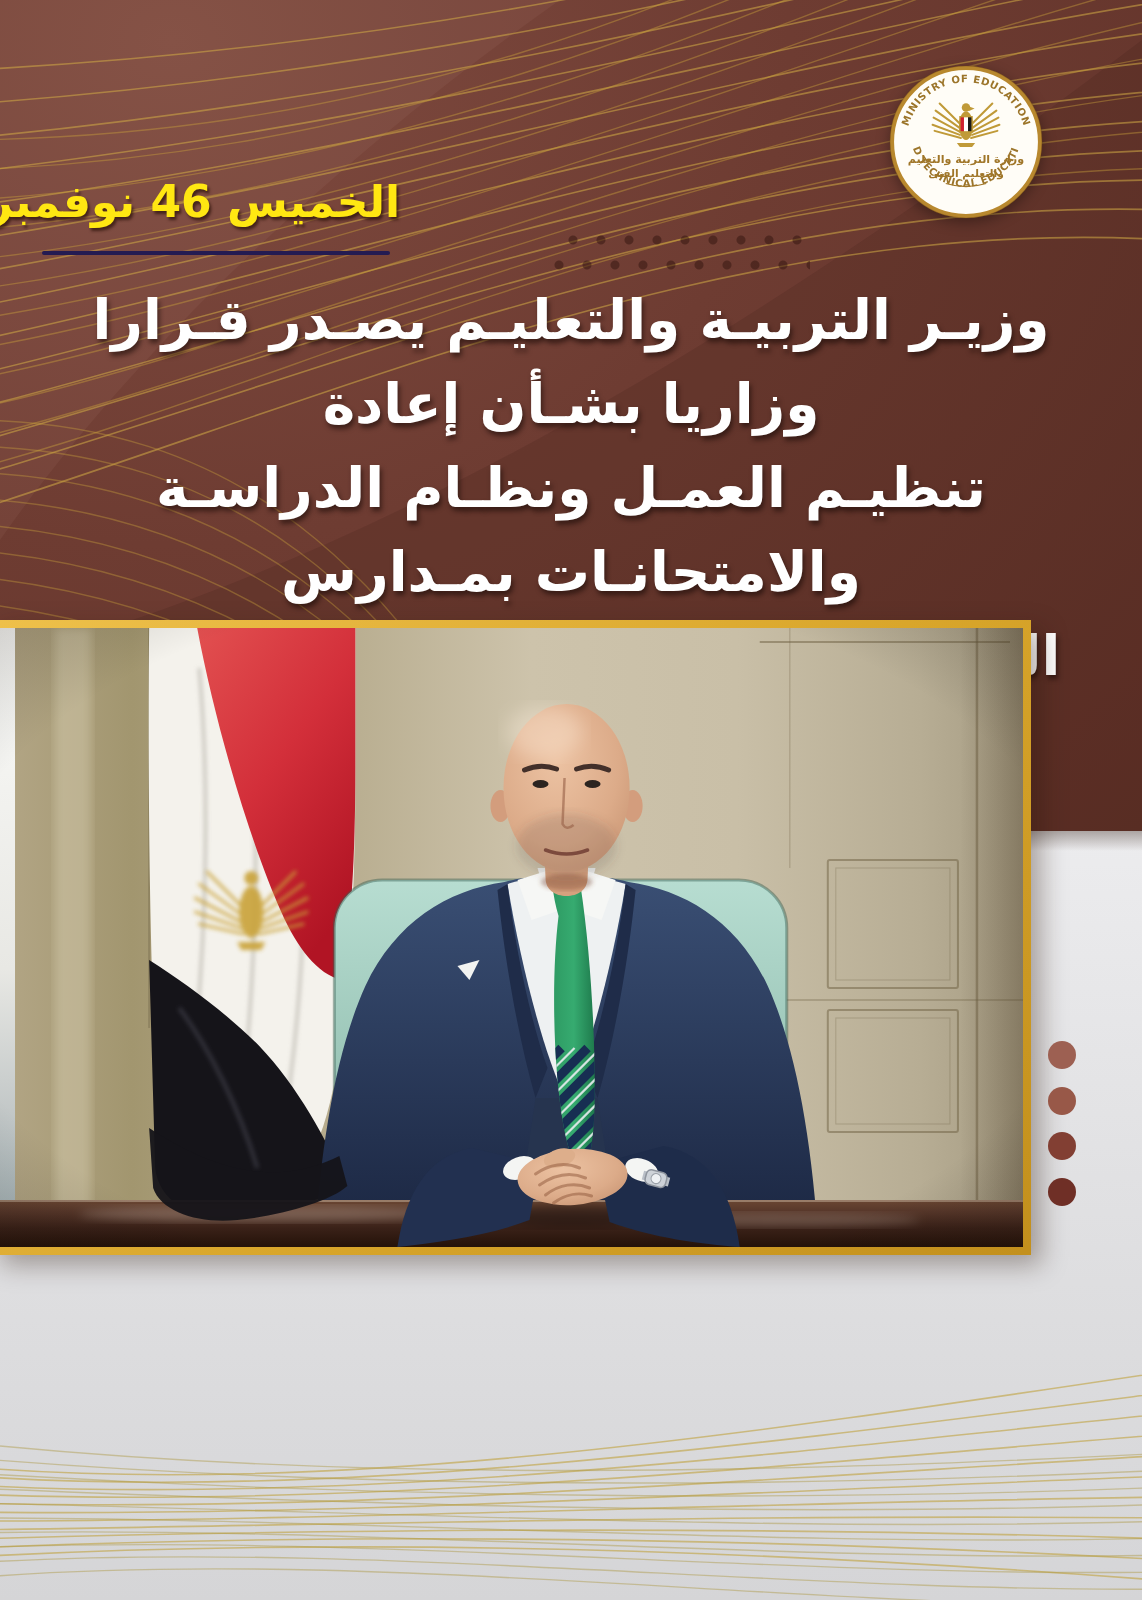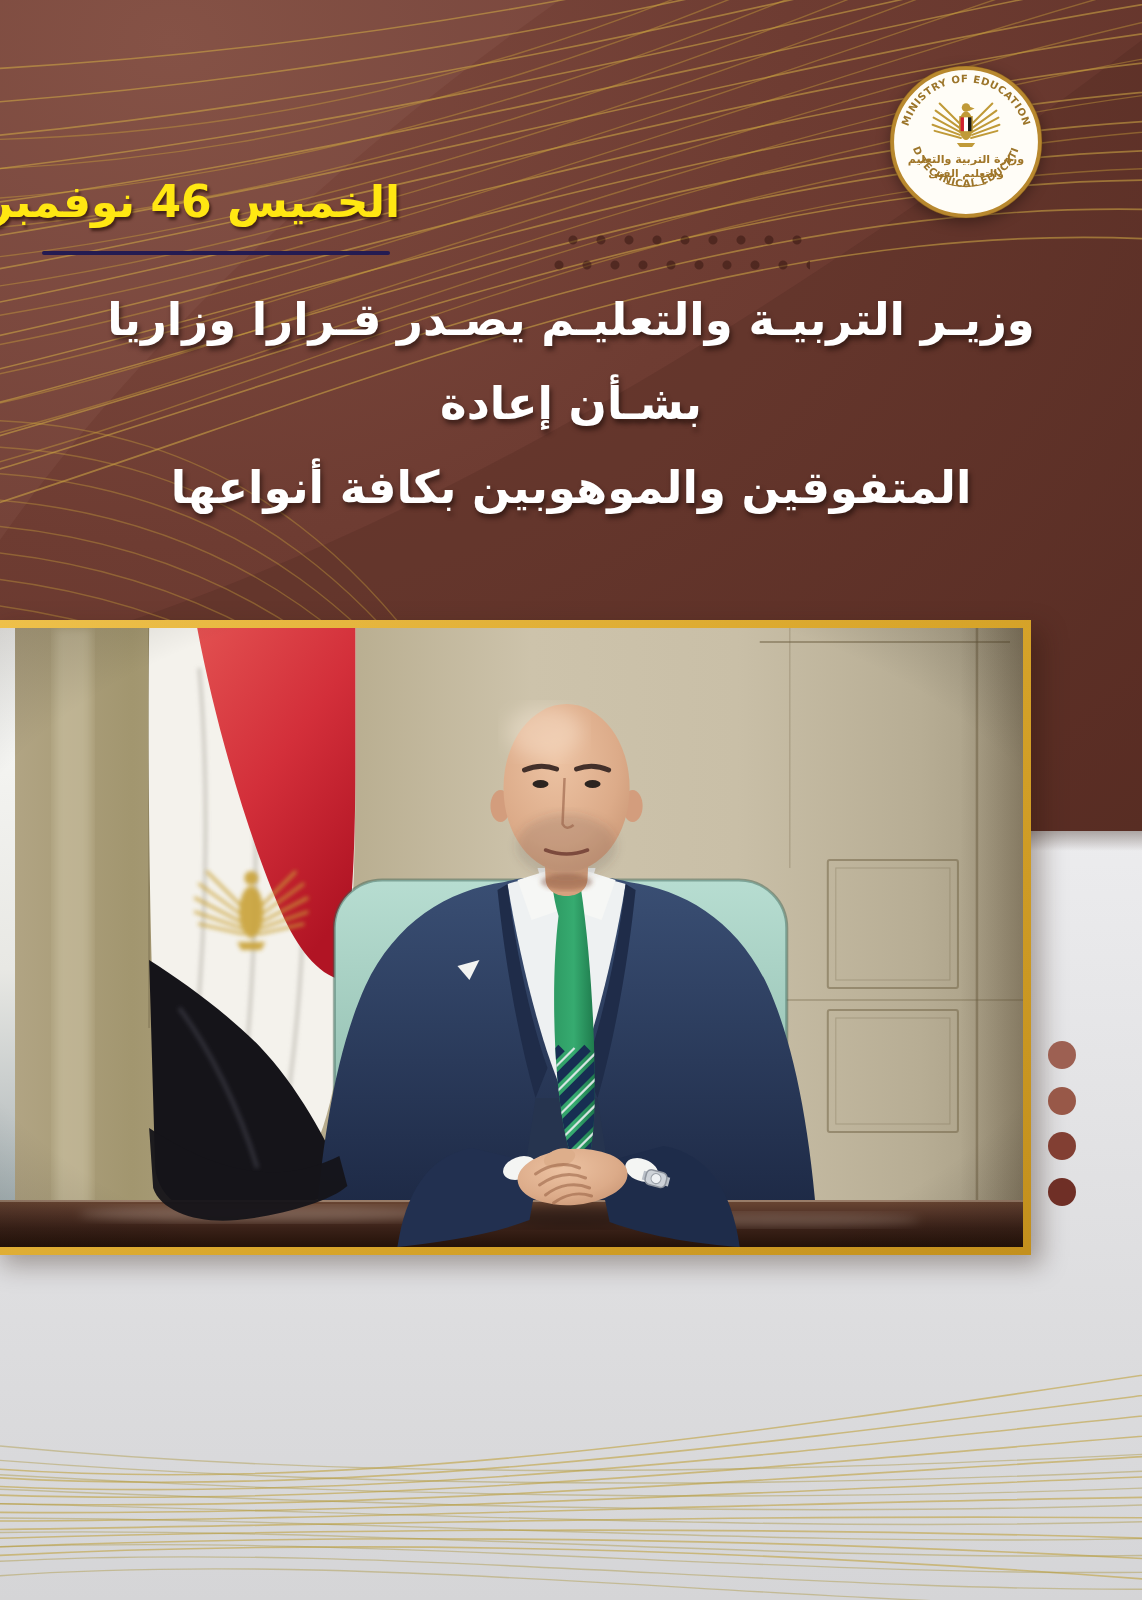--- a/index.html
+++ b/index.html
@@ -44,21 +44,21 @@
       radial-gradient(circle 5px at 5px 5px, rgba(50,20,14,.5) 4px, rgba(50,20,14,0) 5px),
       radial-gradient(circle 5px at 5px 5px, rgba(50,20,14,.5) 4px, rgba(50,20,14,0) 5px);
     background-size:28px 56px,28px 56px;
     background-position:16px 2px,2px 27px;
     background-repeat:repeat;
   }
   
   .headline{
     position:absolute;top:278px;left:40px;width:1062px;
     direction:rtl;text-align:center;color:#ffffff;
-    font-size:45px;font-weight:bold;line-height:84px;
+    font-size:55px;font-weight:bold;line-height:84px;
     text-shadow:2px 4px 5px rgba(25,10,6,.6);
   }
   
   .logo{
     position:absolute;left:889px;top:65px;width:154px;height:154px;
     filter:drop-shadow(0 4px 7px rgba(0,0,0,.35));
   }
   
   .photo{
     position:absolute;left:-9px;top:620px;width:1040px;height:635px;
@@ -197,20 +197,21 @@
     <path d="M56,117 Q76,123 96,117" stroke="#a07628" stroke-width="1.2" fill="none"></path>
   </svg>
 
   <div class="date">الخميس 46 نوفمبر</div>
   <div class="date-line"></div>
 
   <div class="dots-top"></div>
 
   <div class="headline">
     <div>وزيـر التربيـة والتعليـم يصـدر قـرارا وزاريا بشـأن إعادة</div>
+    <div>تنظيـم العمـل ونظـام الدراسـة والامتحانـات بمـدارس</div>
     <div>المتفوقين والموهوبين بكافة أنواعها</div>
   </div>
 
   <div class="photo">
     <svg viewBox="0 0 1023 619" preserveAspectRatio="none">
       <defs>
         <linearGradient id="wallG" x1="0" y1="0" x2="1" y2="0">
           <stop offset="0" stop-color="#b3a686"></stop>
             <stop offset=".13" stop-color="#a2966f"></stop>
           <stop offset=".30" stop-color="#b4a98a"></stop>

